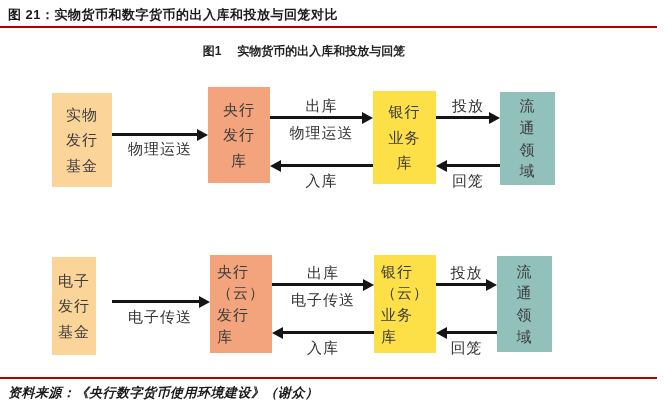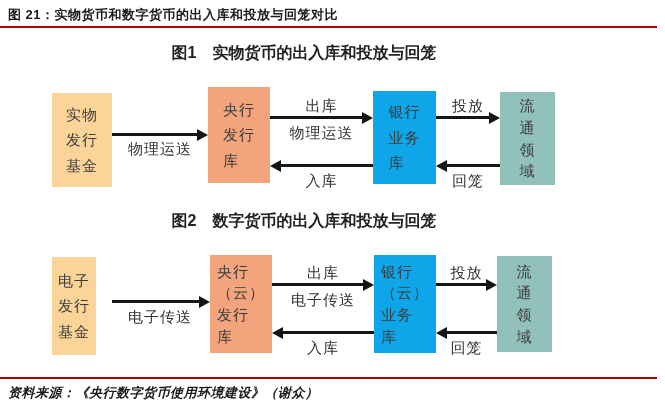--- a/index.html
+++ b/index.html
@@ -7,34 +7,34 @@
     position:relative;width:665px;height:406px;background:#ffffff;
     font-family:"Liberation Sans","DejaVu Sans",sans-serif;overflow:hidden;
   }
   .doc-title{
     position:absolute;left:8px;top:6px;font-size:13px;font-weight:bold;
     color:#1a1a1a;letter-spacing:.5px;white-space:nowrap;
   }
   .rule{position:absolute;left:0;width:657px;height:2px;background:#b00000;}
   .fig-title{
     position:absolute;left:0;width:608px;text-align:center;
-    font-size:16px;font-weight:bold;color:#222;white-space:nowrap;
+    font-size:12px;font-weight:bold;color:#222;white-space:nowrap;
   }
   .fig-title .gap{display:inline-block;margin-left:16px;}
   .box{
     position:absolute;display:flex;align-items:center;justify-content:center;
   }
   .box-label{
     white-space:pre-line;text-align:left;font-size:15px;color:#3d3d3d;letter-spacing:1px;
   }
-  .lh3{line-height:1.7;}
+  .lh3{line-height:1.7;text-align:center;}
   .lh4{line-height:1.45;}
   .bg-fund{background:#fbd49a;}
   .bg-central{background:#f3a47d;}
-  .bg-bank{background:#0ea5e9;}
+  .bg-bank{background:#fde047;}
   .bg-circ{background:#92c0ba;}
   .arrow{position:absolute;height:3px;background:#151515;}
   .arrow.right::after{
     content:"";position:absolute;right:-11px;top:50%;transform:translateY(-50%);
     width:0;height:0;border-left:11px solid #151515;
     border-top:6px solid transparent;border-bottom:6px solid transparent;
   }
   .arrow.left::after{
     content:"";position:absolute;left:-11px;top:50%;transform:translateY(-50%);
     width:0;height:0;border-right:11px solid #151515;
@@ -92,23 +92,20 @@
 
   <div class="arrow left" style="left:281px;top:164px;width:92px"></div>
   <div class="alabel" style="left:270px;top:172px;width:103px">入库</div>
 
   <div class="arrow right" style="left:436px;top:116px;width:53px"></div>
   <div class="alabel" style="left:436px;top:97px;width:64px">投放</div>
 
   <div class="arrow left" style="left:447px;top:164px;width:53px"></div>
   <div class="alabel" style="left:436px;top:172px;width:64px">回笼</div>
 
-  <div class="fig-title" style="top:211px">
-    <span>图2</span><span class="gap">数字货币的出入库和投放与回笼</span>
-  </div>
 
   <div class="box bg-fund" style="left:52px;top:257px;width:44px;height:98px">
     <div class="box-label lh3">电子
 发行
 基金</div>
   </div>
   <div class="box bg-central" style="left:210px;top:255px;width:62px;height:98px">
     <div class="box-label lh4">央行
 （云）
 发行

